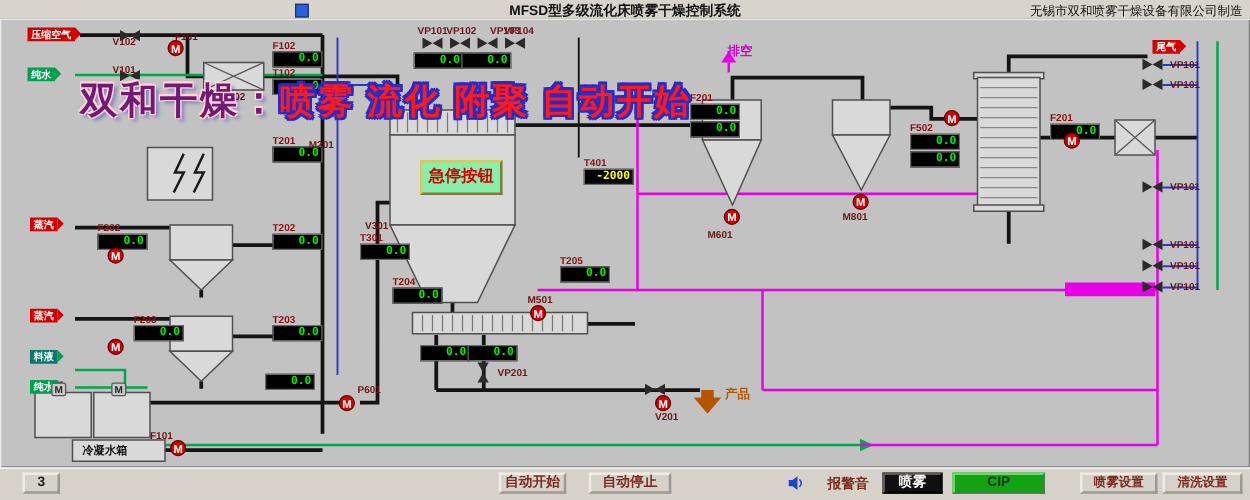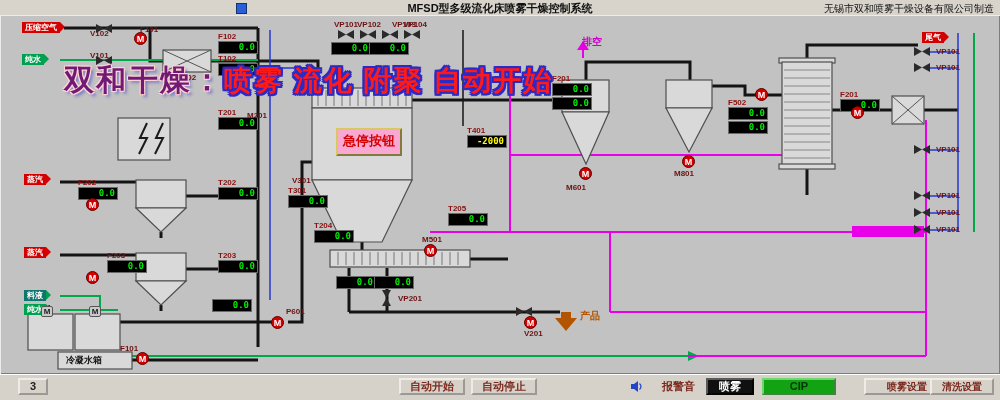--- a/index.html
+++ b/index.html
@@ -22,45 +22,45 @@
         text-align:right;line-height:11px;padding:0 2px;}
   .tag{position:absolute;font-size:8px;font-weight:bold;color:#6b1212;white-space:nowrap;line-height:8px;}
   .src{position:absolute;height:11px;line-height:11px;color:#fff;font-size:8px;font-weight:bold;
        padding:0 3px;white-space:nowrap;}
   .sarrow{position:absolute;right:-5px;top:0;width:0;height:0;
           border-top:5.5px solid transparent;border-bottom:5.5px solid transparent;border-left:5px solid #000;}
   .motor{position:absolute;width:13px;height:13px;border-radius:50%;background:#d40000;border:1px solid #5c0000;
          color:#fff;font-size:9px;font-weight:bold;text-align:center;line-height:12px;box-sizing:border-box;}
   .motor.sq{border-radius:2px;width:12px;height:11px;background:#c9c9c9;color:#222;border:1px solid #555;
             font-size:8px;line-height:10px;}
-  #estop{position:absolute;left:336px;top:113px;width:62px;height:24px;background:#f9a8d4;
+  #estop{position:absolute;left:336px;top:113px;width:62px;height:24px;background:#86efac;
          border:2px outset #d8c860;color:#d40000;font-size:13px;font-weight:bold;text-align:center;
          line-height:22px;z-index:3;cursor:pointer;}
   
   #watermark{position:absolute;left:64px;top:60px;z-index:6;white-space:nowrap;pointer-events:none;
              font-weight:bold;letter-spacing:2px;}
   .wm-brand{font-size:30px;color:#701a75;
      text-shadow:1px 1px 0 #ffd5d5,-1px -1px 0 #ffd5d5,1px -1px 0 #ffd5d5,-1px 1px 0 #ffd5d5,3px 3px 3px rgba(40,40,200,.45);}
   .wm-slogan{font-size:28px;color:#ff1a1a;
      text-shadow:2px 2px 0 #2a2ac8,-2px -2px 0 #2a2ac8,2px -2px 0 #2a2ac8,-2px 2px 0 #2a2ac8,0 2px 0 #2a2ac8,2px 0 0 #2a2ac8,0 -2px 0 #2a2ac8,-2px 0 0 #2a2ac8;}
   
   #bottombar{position:absolute;left:0;top:374px;width:1000px;height:26px;background:#d6d2ca;border-top:1px solid #fff;}
   .btn3d{position:absolute;top:3px;height:17px;border:2px outset #efece6;background:#d6d2ca;color:#7c2a1e;
          font-size:11px;font-weight:bold;text-align:center;line-height:13px;box-sizing:border-box;cursor:pointer;padding:0 2px;}
   #page-btn{left:18px;width:30px;color:#222;}
   #status-bar{position:absolute;left:57px;top:3px;width:334px;height:17px;background:#0000a8;
               border-top:1px solid #404040;border-left:1px solid #404040;border-bottom:1px solid #fff;border-right:1px solid #fff;
               color:#f0f000;font-size:12px;font-weight:bold;text-align:center;line-height:16px;box-sizing:border-box;}
-  #btn-auto-start{left:399px;width:66px;}
+  #btn-auto-start{left:399px;width:54px;}
   #btn-auto-stop{left:471px;width:66px;}
   #alarm-ctl{position:absolute;left:630px;top:3px;height:17px;display:flex;align-items:center;gap:19px;
              color:#7c2a1e;font-size:11px;font-weight:bold;cursor:pointer;}
   #btn-spray{left:706px;width:48px;background:#101010;color:#fff;border:2px outset #5a5a5a;}
   #btn-cip{left:762px;width:74px;background:#12a312;color:#04330a;border:2px outset #6fd66f;}
-  #btn-spray-set{left:864px;width:86px;font-size:10px;}
+  #btn-spray-set{left:864px;width:62px;font-size:10px;}
   #btn-clean-set{left:930px;width:64px;font-size:10px;}
 </style>
 </head>
 <body>
 
 <div id="app">
 
   <div id="titlebar">
     <div id="win-icon"></div>
     <div id="win-title">MFSD型多级流化床喷雾干燥控制系统</div>
@@ -257,21 +257,21 @@
         <div class="tag" style="left: 936px; top: 48px;">VP101</div>
         <div class="tag" style="left: 936px; top: 64px;">VP101</div>
         <div class="tag" style="left: 936px; top: 146px;">VP101</div>
         <div class="tag" style="left: 936px; top: 192px;">VP101</div>
         <div class="tag" style="left: 936px; top: 209px;">VP101</div>
         <div class="tag" style="left: 936px; top: 226px;">VP101</div>
         <div class="src" style="left: 22px; top: 22px; background: rgb(212, 0, 0);">压缩空气<span class="sarrow" style="border-left-color: rgb(212, 0, 0);"></span></div>
         <div class="src" style="left: 22px; top: 54px; background: rgb(0, 160, 80);">纯水<span class="sarrow" style="border-left-color: rgb(0, 160, 80);"></span></div>
         <div class="src" style="left: 24px; top: 174px; background: rgb(212, 0, 0);">蒸汽<span class="sarrow" style="border-left-color: rgb(212, 0, 0);"></span></div>
         <div class="src" style="left: 24px; top: 247px; background: rgb(212, 0, 0);">蒸汽<span class="sarrow" style="border-left-color: rgb(212, 0, 0);"></span></div>
-        <div class="src" style="left: 24px; top: 290px; background: #0f766e;">料液<span class="sarrow" style="border-left-color: rgb(0, 160, 80);"></span></div>
+        <div class="src" style="left: 24px; top: 280px; background: #0f766e;">料液<span class="sarrow" style="border-left-color: rgb(0, 160, 80);"></span></div>
         <div class="src" style="left: 24px; top: 304px; background: rgb(0, 160, 80);">纯水<span class="sarrow" style="border-left-color: rgb(0, 160, 80);"></span></div>
         <div class="src" style="left: 922px; top: 32px; background: rgb(212, 0, 0);">尾气<span class="sarrow" style="border-left-color: rgb(212, 0, 0);"></span></div>
         <div class="motor" style="left: 134px; top: 32px;">M</div>
         <div class="motor" style="left: 86px; top: 198px;">M</div>
         <div class="motor" style="left: 86px; top: 271px;">M</div>
         <div class="motor" style="left: 424px; top: 244px;">M</div>
         <div class="motor" style="left: 579px; top: 167px;">M</div>
         <div class="motor" style="left: 682px; top: 155px;">M</div>
         <div class="motor" style="left: 755px; top: 88px;">M</div>
         <div class="motor" style="left: 851px; top: 106px;">M</div>

